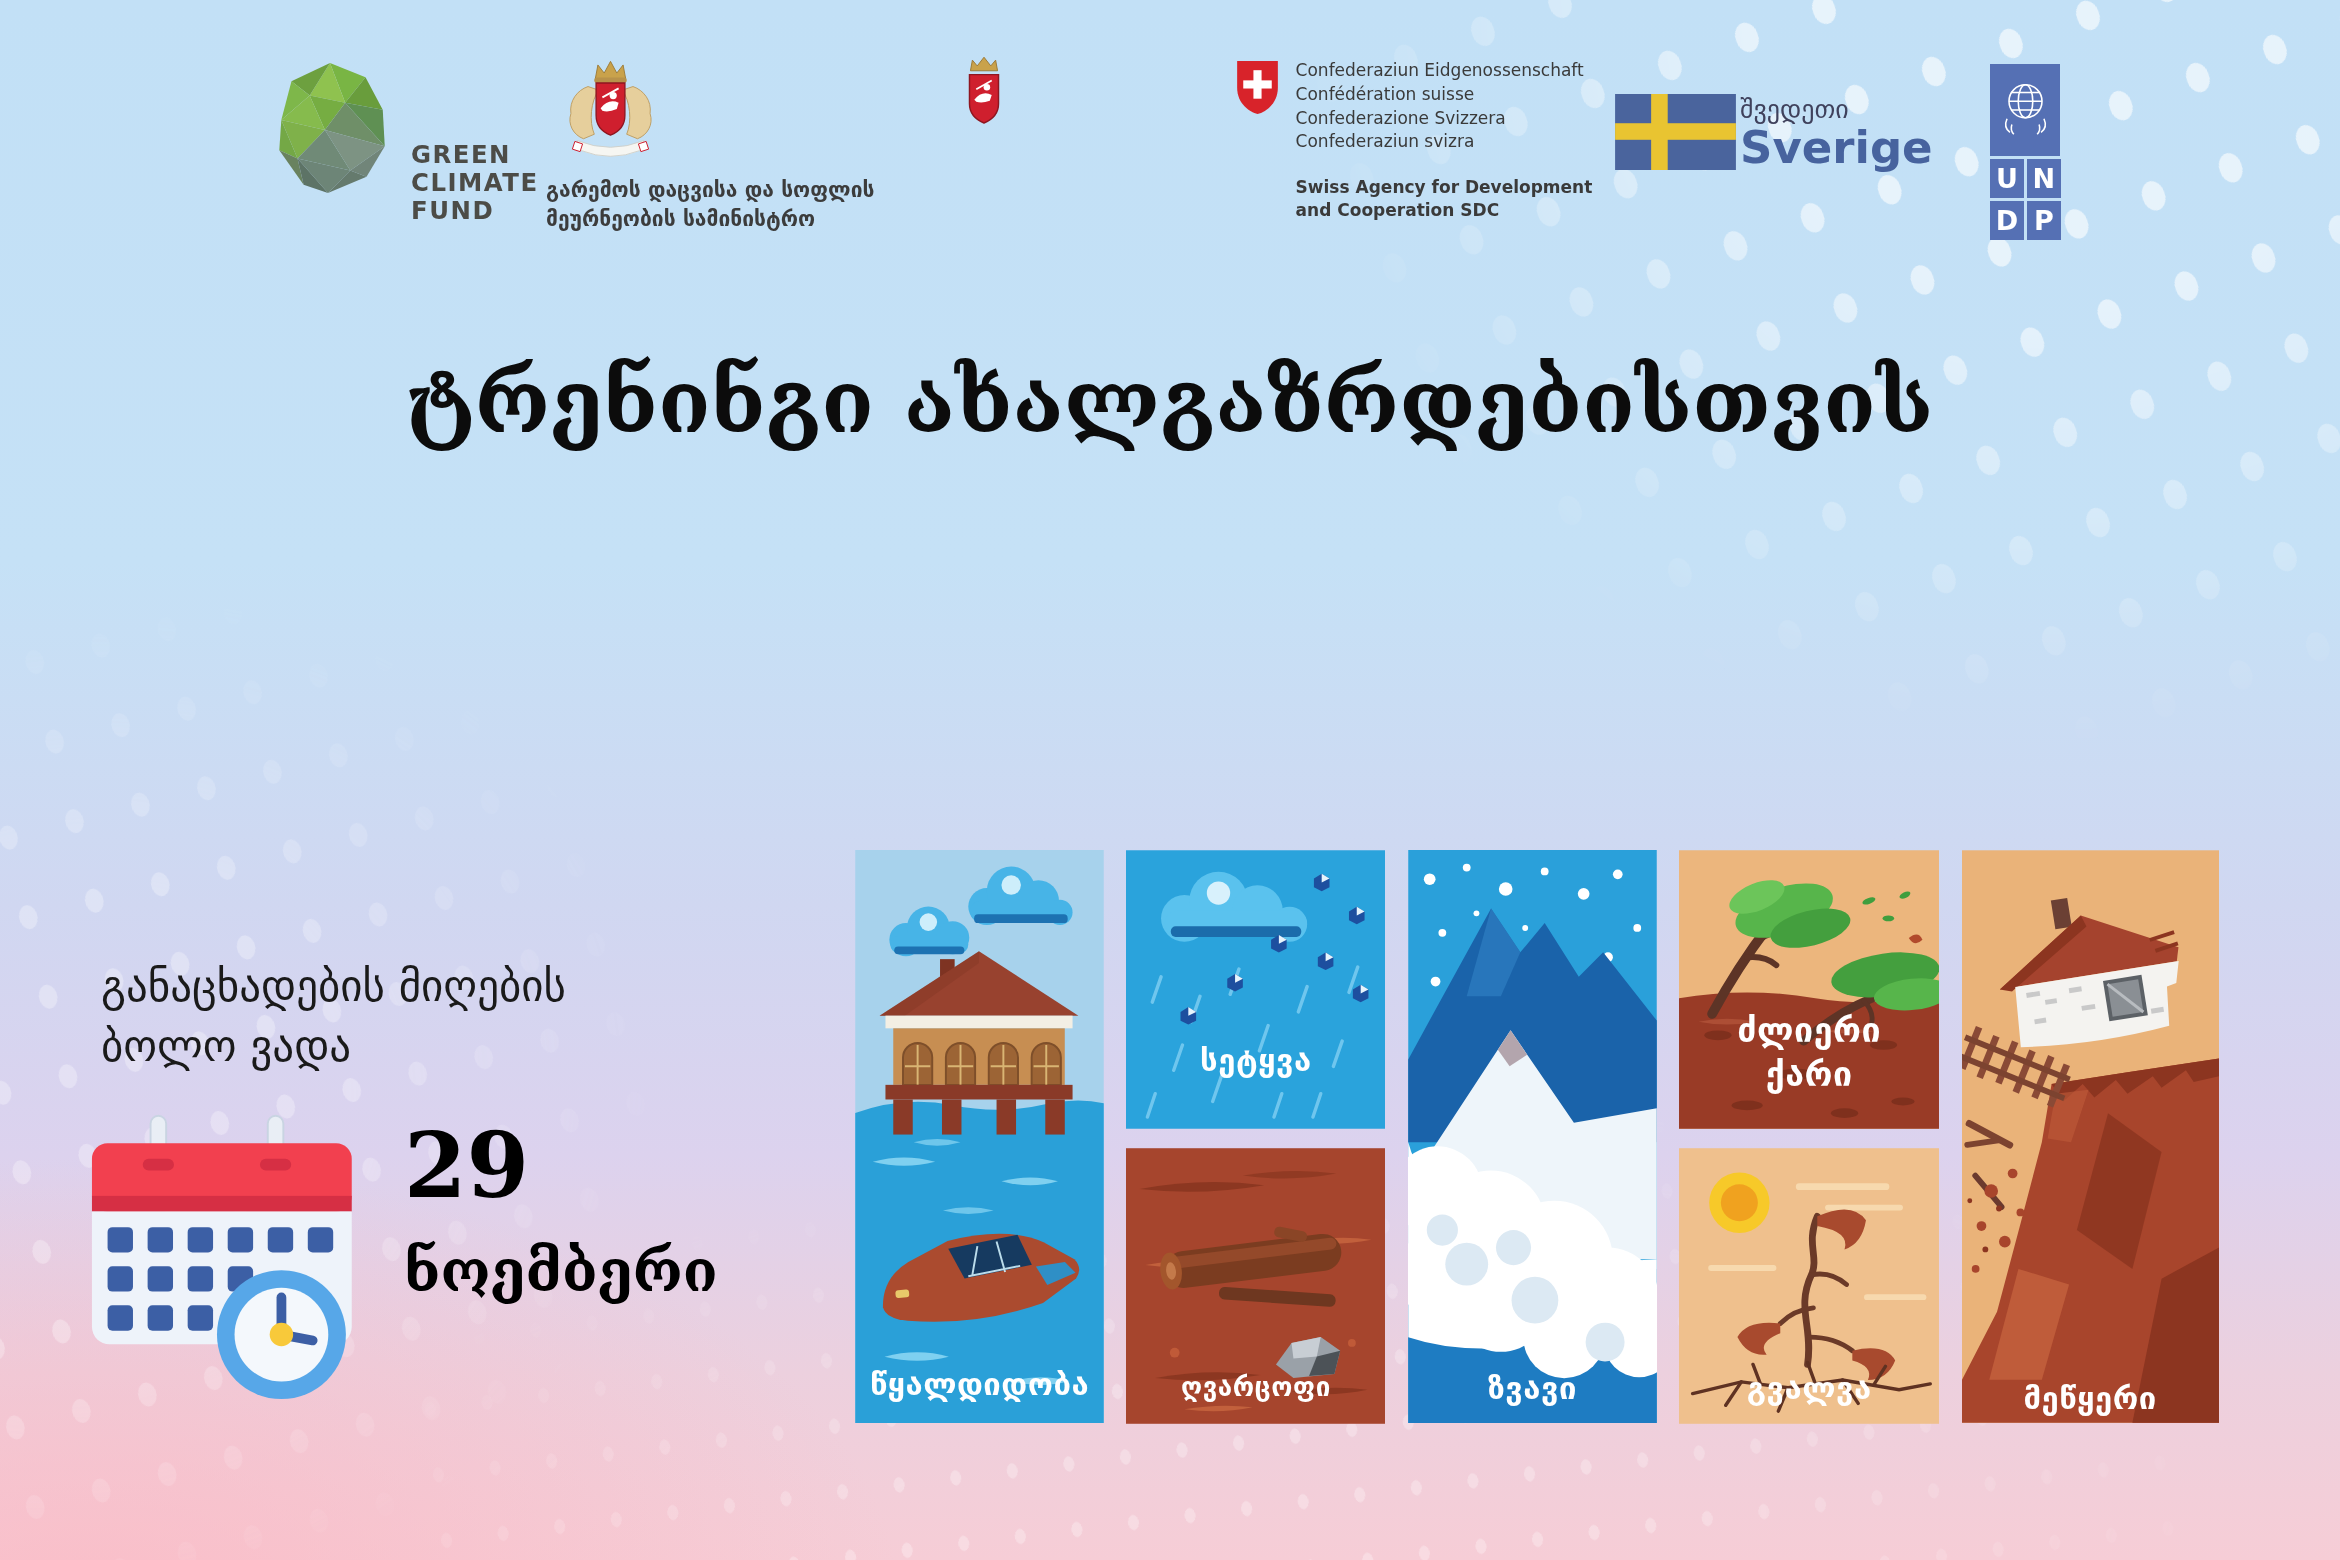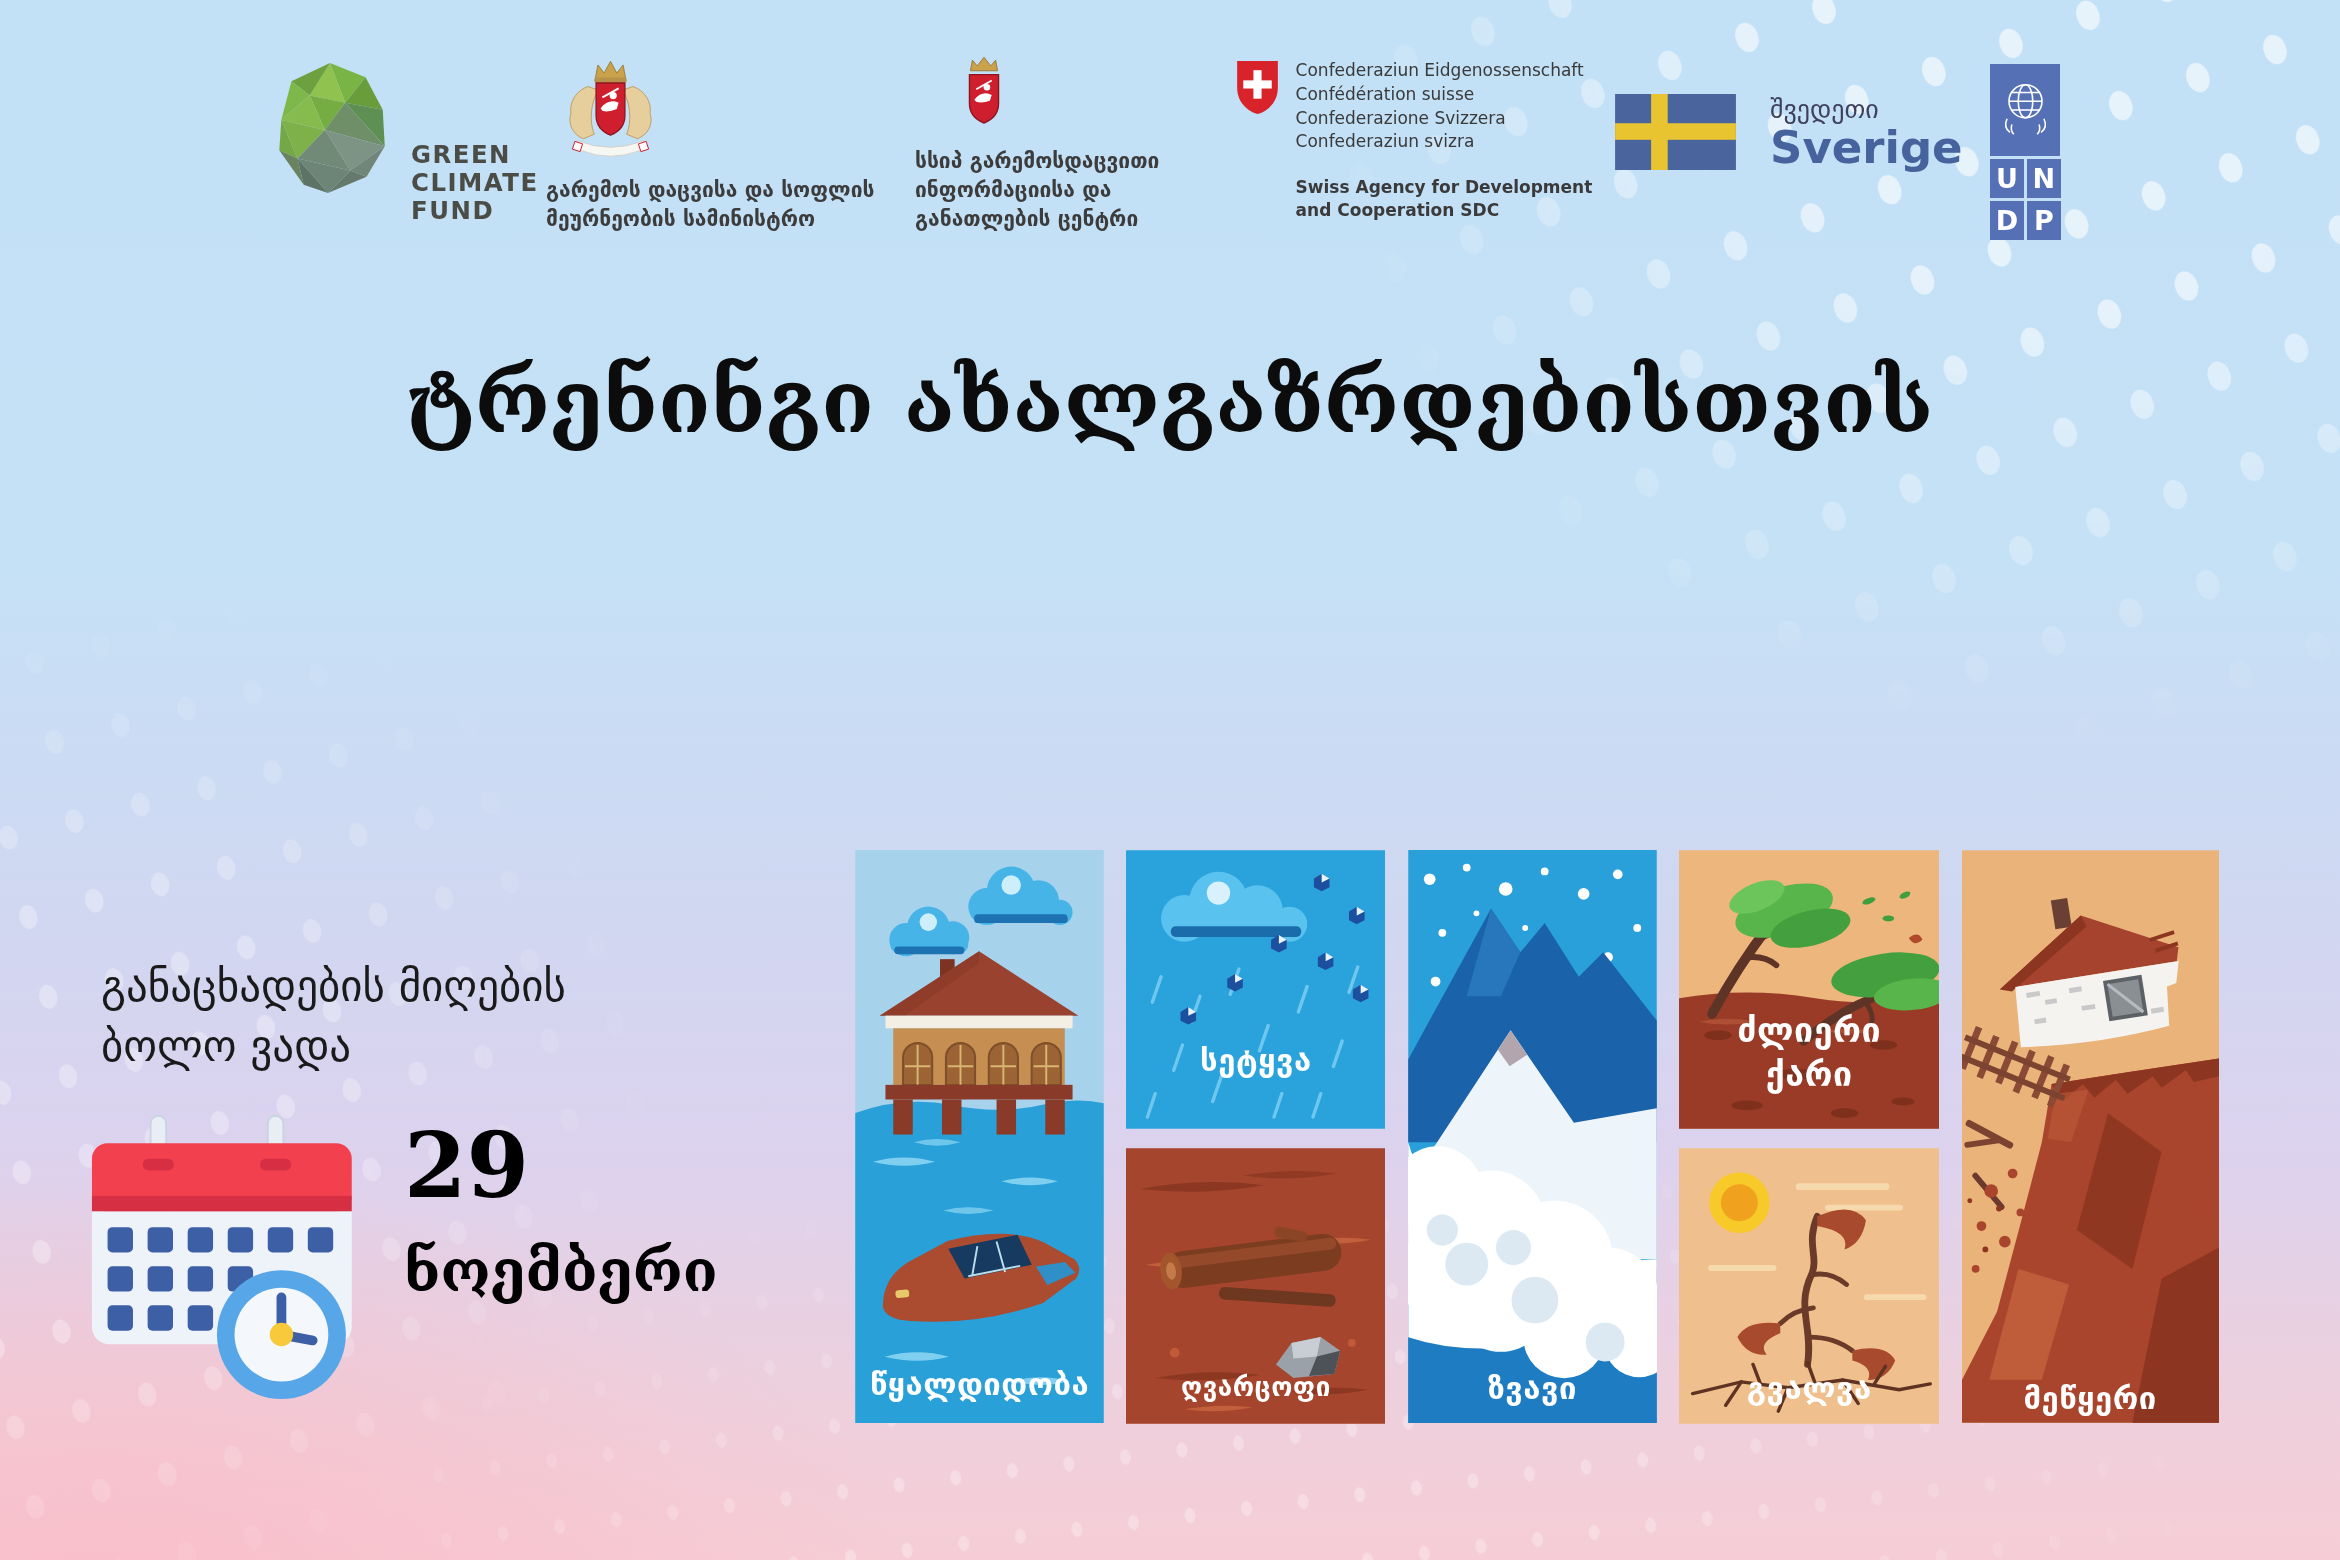--- a/index.html
+++ b/index.html
@@ -45,21 +45,21 @@
   .ka-lines span{display:block;}
   
   #logo-eiec{left:915px;top:55px;width:332px;}
   #logo-eiec svg{display:block;margin-left:39px;}
   
   #logo-sdc{left:1235px;top:59px;display:flex;gap:15.6px;}
   .sdc-lines{font-size:17px;color:#3a3a3a;line-height:1.4;}
   .sdc-lines span{display:block;}
   .sdc-agency{margin-top:21.5px;font-weight:bold;}
   
-  #logo-sweden{left:1615px;top:94px;display:flex;gap:34px;align-items:flex-start;}
+  #logo-sweden{left:1615px;top:94px;display:flex;gap:4px;align-items:flex-start;}
   .sweden-ka{font-size:26px;color:#3f415c;}
   .sweden-sv{font-size:45px;font-weight:bold;color:#47639e;margin-top:0px;line-height:1.05;}
   
   #logo-undp{left:1990px;top:64px;width:70px;}
   .undp-top{width:70px;height:92px;background:#5570b4;display:flex;align-items:center;justify-content:center;}
   .undp-grid{margin-top:2.9px;display:grid;grid-template-columns:34px 34px;grid-auto-rows:39px;gap:2.9px;}
   .undp-cell{background:#5570b4;color:#fff;font-weight:bold;font-size:27px;display:flex;align-items:center;justify-content:center;}
 
   .serif{font-family:"DejaVu Serif","DejaVu Sans","Liberation Serif",serif;}
 
@@ -153,25 +153,20 @@
   <div class="logo" id="logo-eiec">
     <span>
       <svg width="60" height="78" viewBox="0 0 62 80">
         <path d="M17,16 L19,5 L24,11 L31,2 L38,11 L43,5 L45,16 Z" fill="#c9a24b" stroke="#9a7836" stroke-width="1"></path>
         <path d="M16,20 h30 v30 c0,12 -8,17 -15,20 c-7,-3 -15,-8 -15,-20 Z" fill="#cf1f2e" stroke="#8e1620" stroke-width="1.5"></path>
         <circle cx="34" cy="33" r="3.4" fill="#fff"></circle>
         <path d="M21,46 q8,-10 18,-5 l-2,6 q-8,3 -14,1 Z" fill="#fff"></path>
         <path d="M23,35 l16,-9" stroke="#fff" stroke-width="1.8"></path>
       </svg>
     </span>
-    <div class="ka-lines">
-      <span>სსიპ გარემოსდაცვითი</span>
-      <span>ინფორმაციისა და</span>
-      <span>განათლების ცენტრი</span>
-    </div>
   </div>
 
   <div class="logo" id="logo-sdc">
     <span>
       <svg width="45" height="57" viewBox="0 0 44 56">
         <path d="M2,2 h40 v26 c0,16 -12,24 -20,26 c-8,-2 -20,-10 -20,-26 Z" fill="#d8232a"></path>
         <rect x="18" y="11" width="8" height="28" fill="#fff"></rect>
         <rect x="8" y="21" width="28" height="8" fill="#fff"></rect>
       </svg>
     </span>

